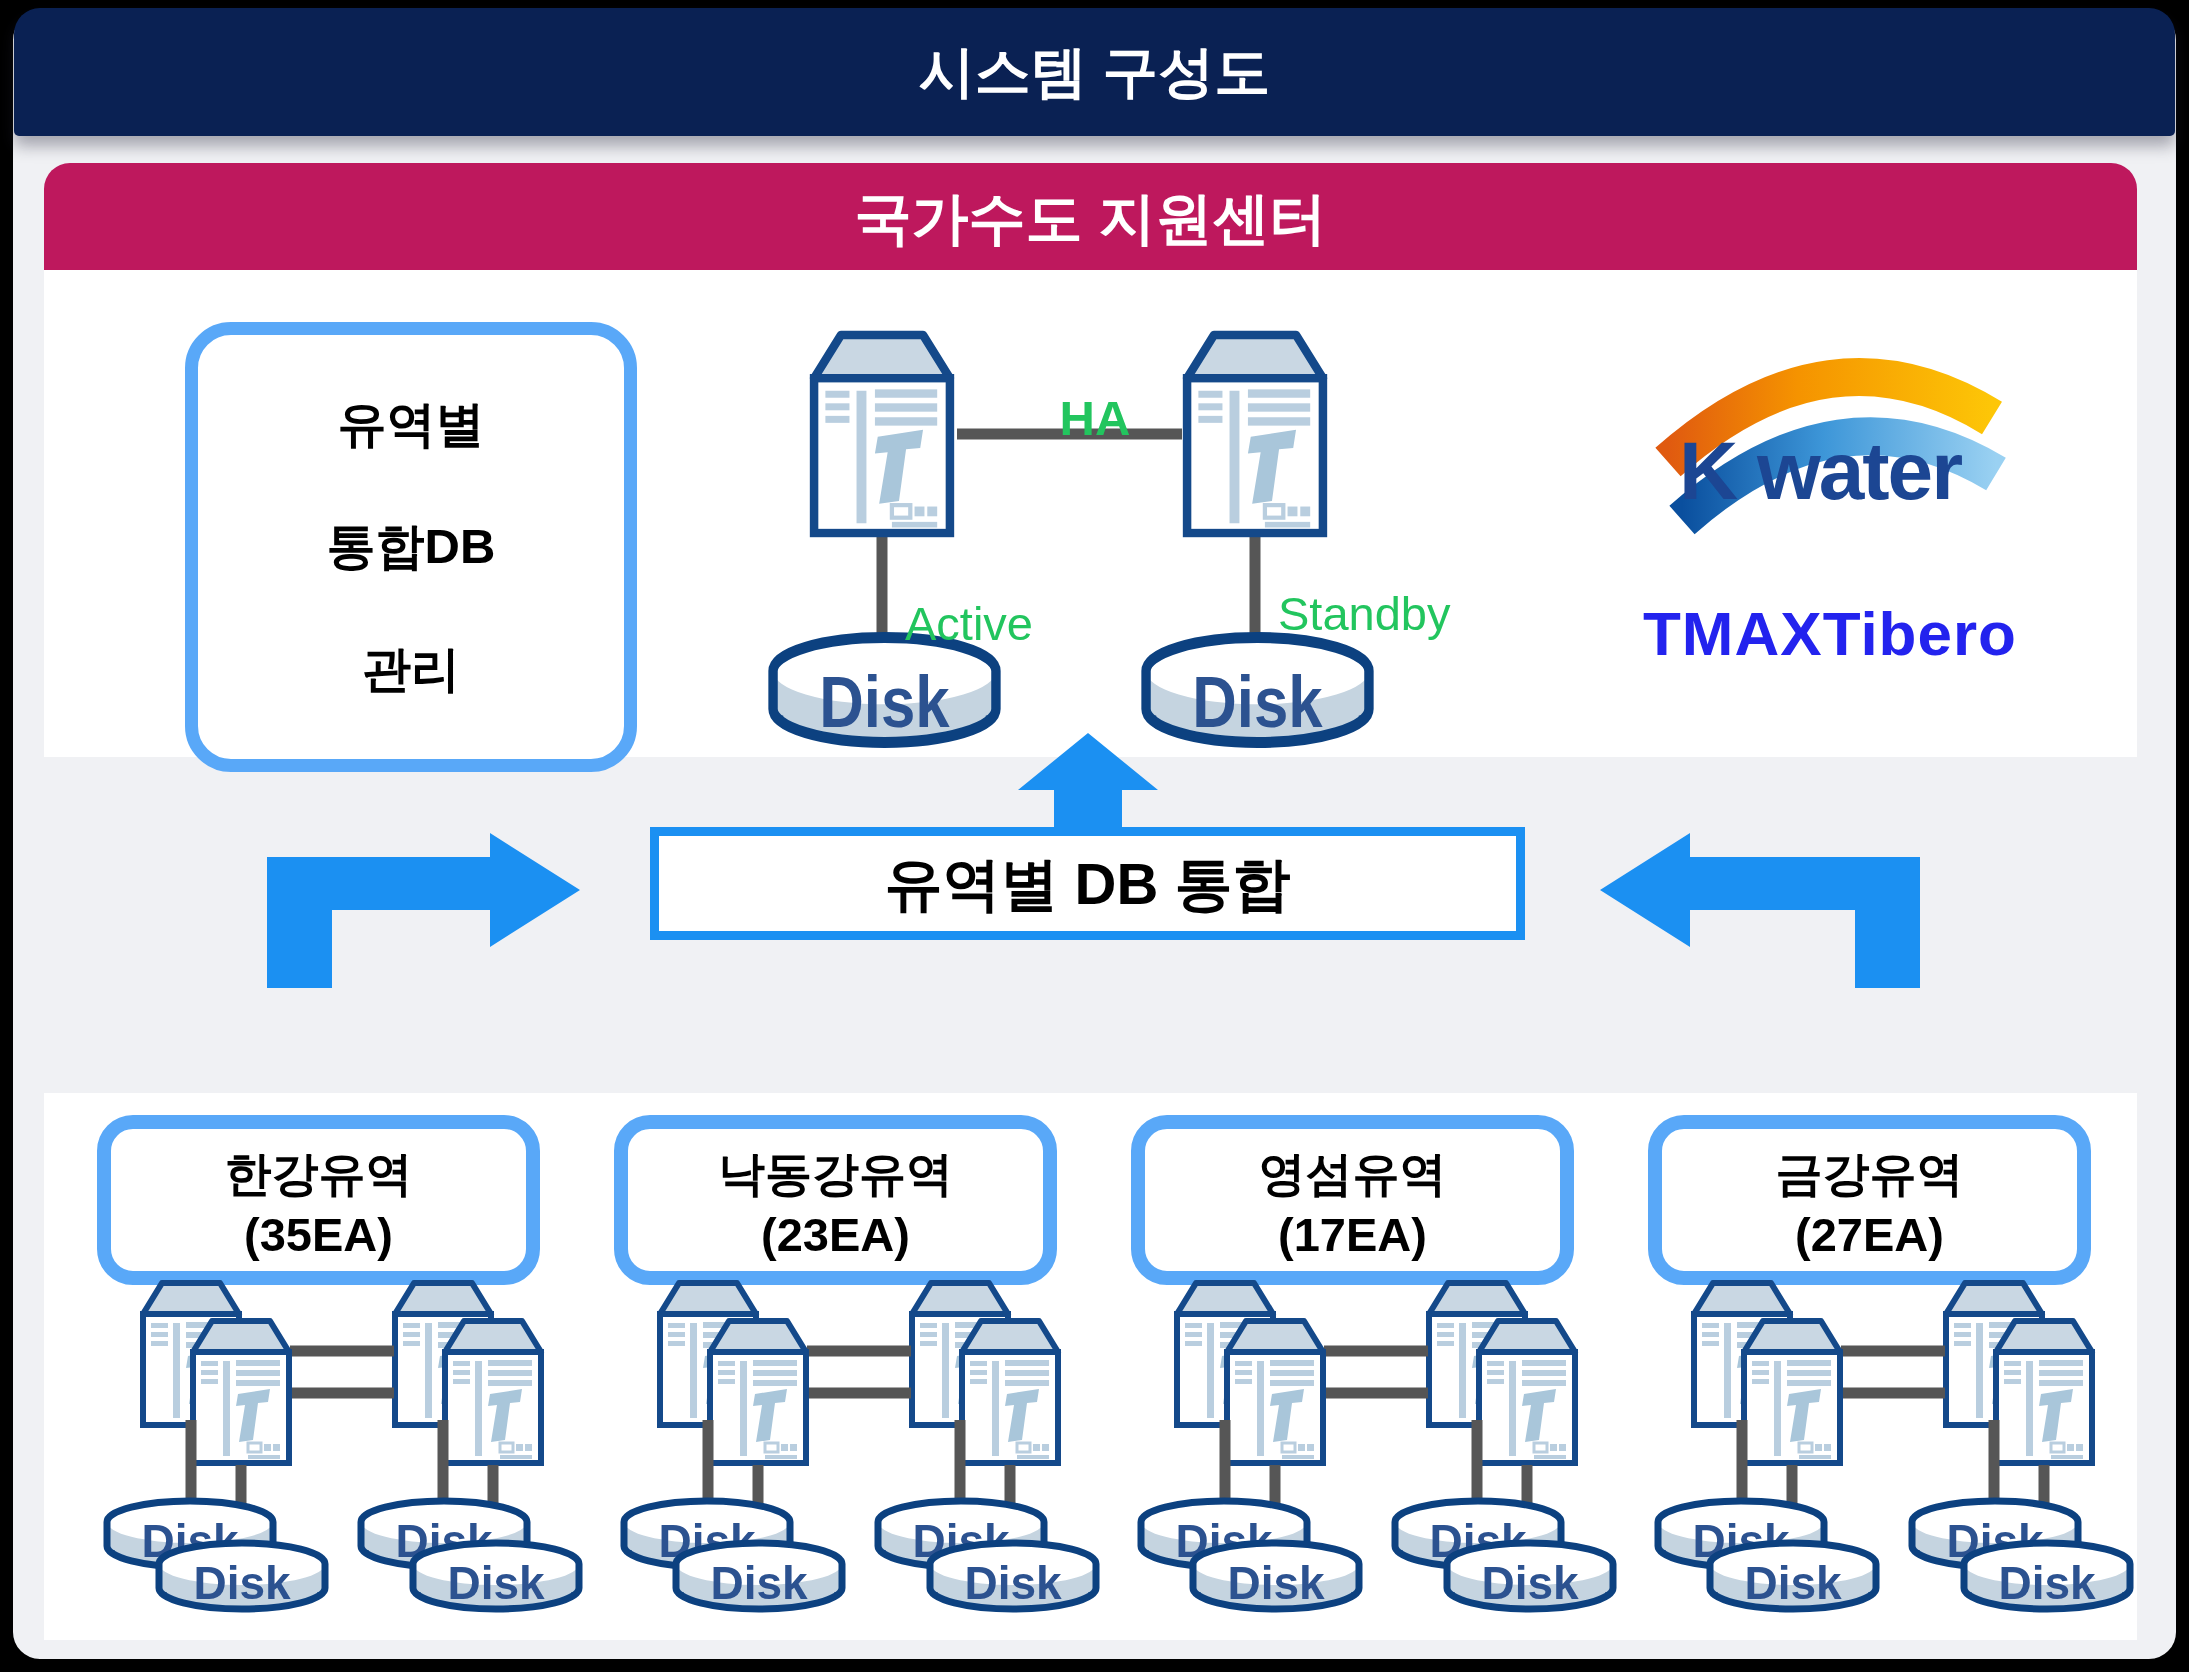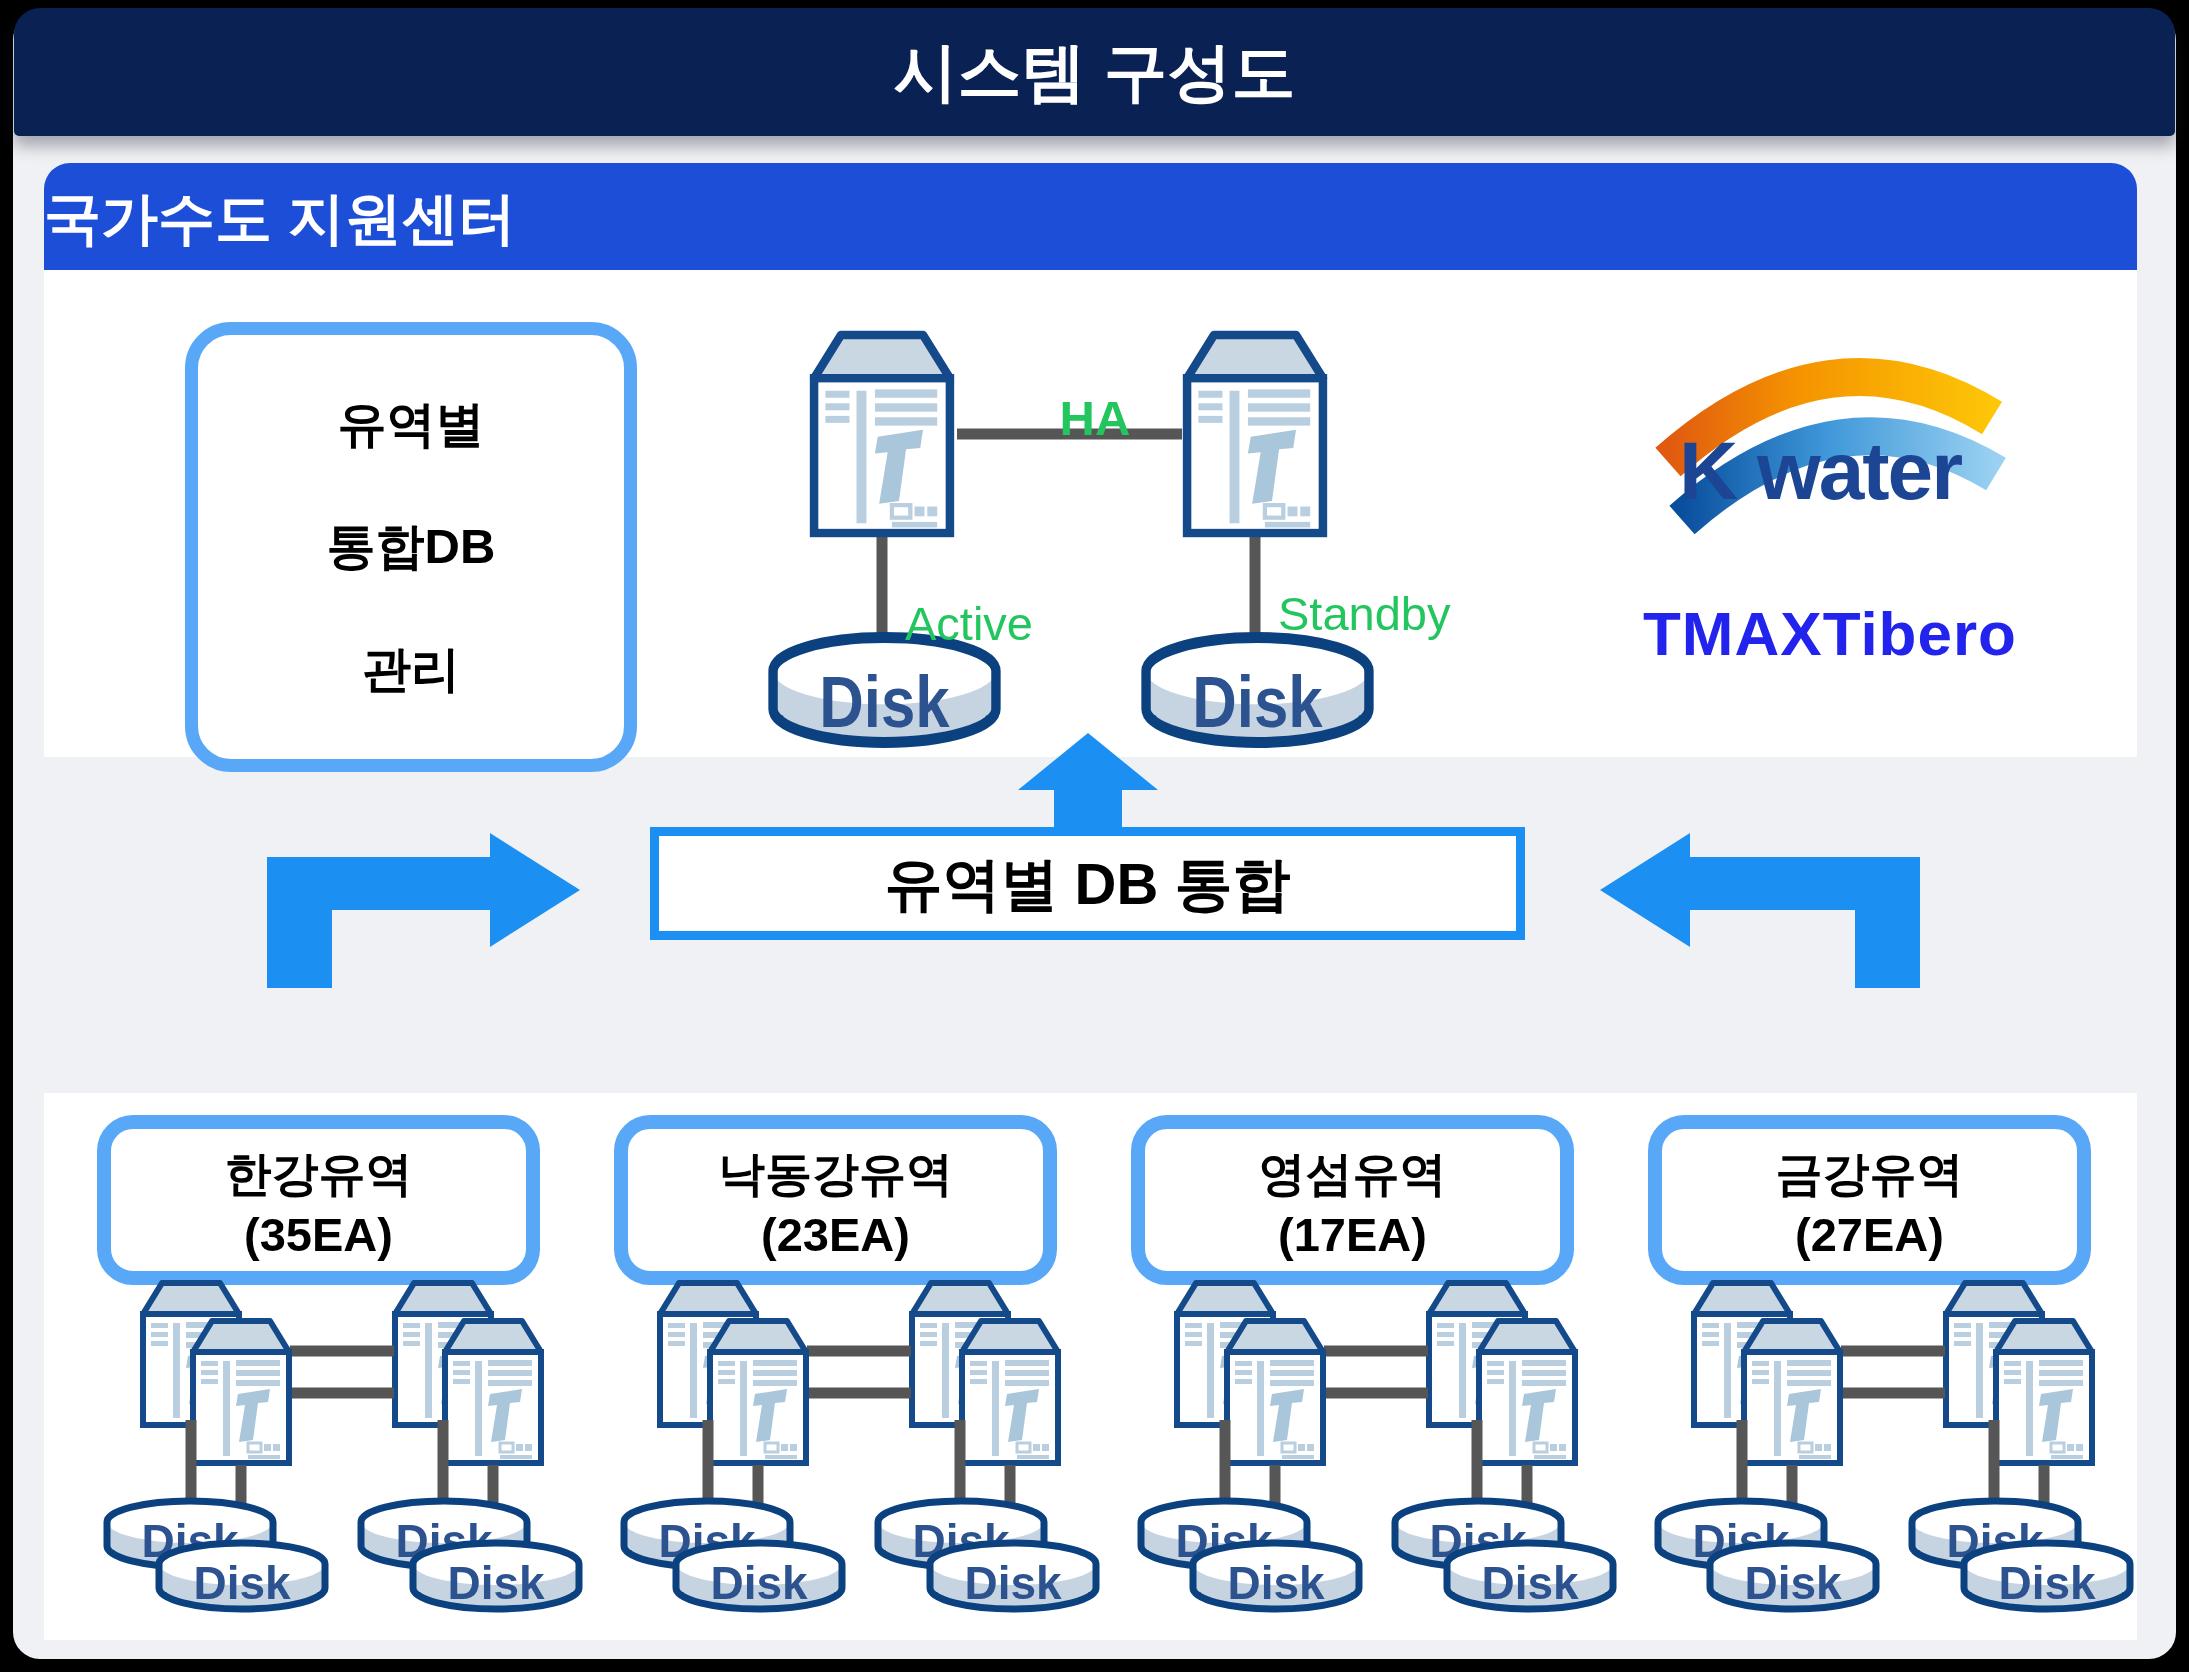--- a/index.html
+++ b/index.html
@@ -10,26 +10,26 @@
     background:#000;overflow:hidden;
   }
   .frame{
     position:absolute;left:0;top:0;width:2189px;height:1672px;
     background:#f0f1f4;border:13px solid #000;border-radius:40px;
   }
   .abs{position:absolute;}
   .title-bar{
     left:14px;top:8px;width:2161px;height:128px;
     background:#0a2153;border-radius:26px 26px 5px 5px;
-    color:#fff;font-size:64px;font-weight:800;text-align:center;line-height:128px;
+    color:#fff;font-size:56px;font-weight:800;text-align:center;line-height:128px;
     box-shadow:0 10px 16px rgba(40,40,60,.38);
   }
   .sec-header{
-    background:#1d4ed8;border-radius:26px 26px 0 0;
-    color:#fff;font-weight:700;font-size:57px;
+    background:#be185d;border-radius:26px 26px 0 0;
+    color:#fff;font-weight:700;font-size:57px;text-align:center;
   }
   .sec1-header{left:44px;top:163px;width:2093px;height:107px;line-height:110px;}
   .sec1-body{left:44px;top:270px;width:2093px;height:487px;background:#fff;}
   .sec2-header{left:44px;top:988px;width:2093px;height:105px;line-height:106px;}
   .sec2-body{left:44px;top:1093px;width:2093px;height:547px;background:#fff;}
   .mgmt-box{
     left:185px;top:322px;width:452px;height:450px;background:#fff;
     border:13px solid #59a8f8;border-radius:46px;
     display:flex;flex-direction:column;justify-content:space-evenly;align-items:center;
     font-size:49px;font-weight:700;color:#000;text-align:center;

